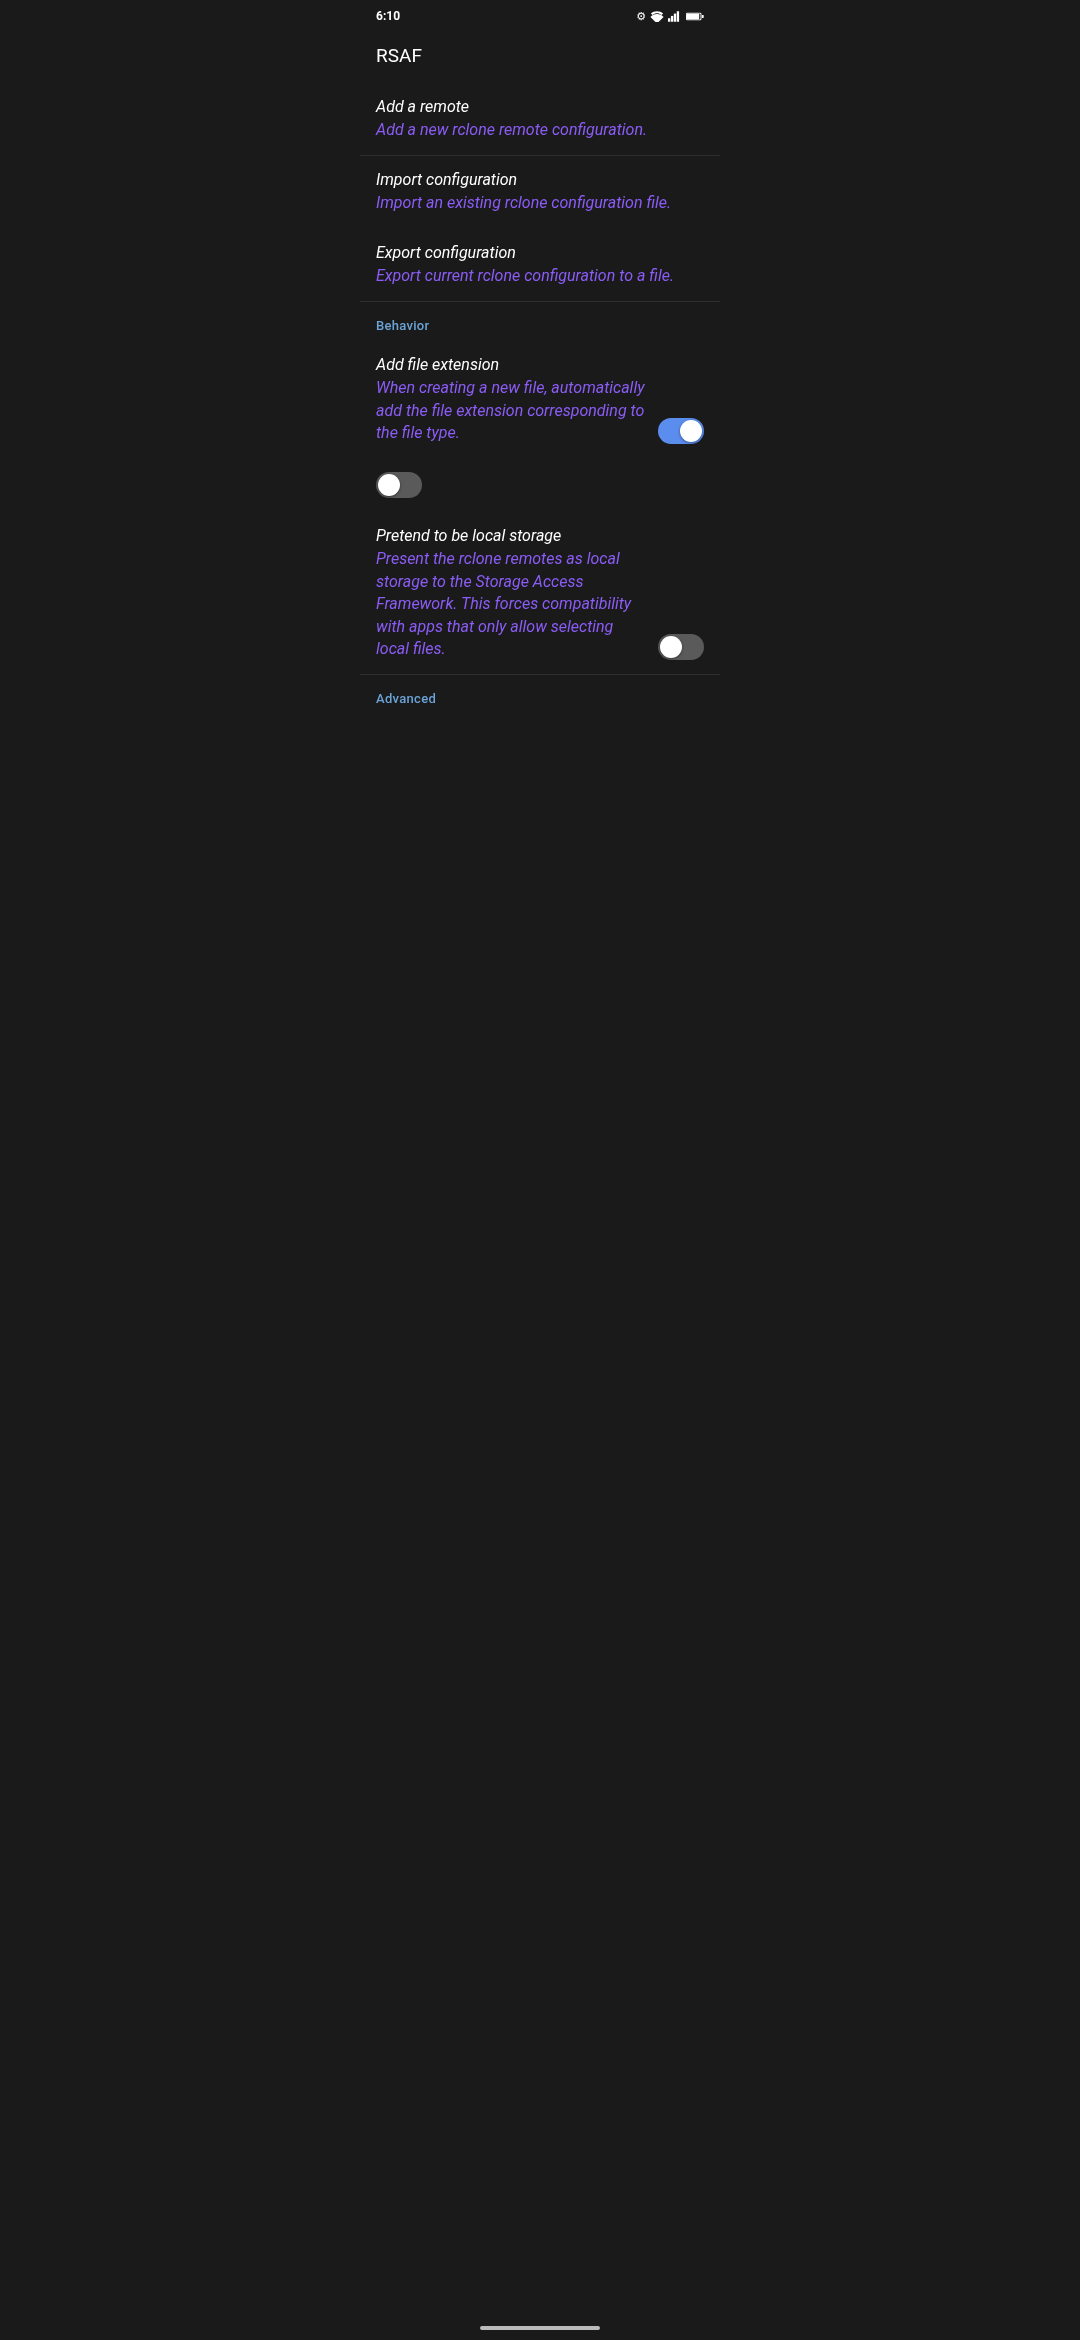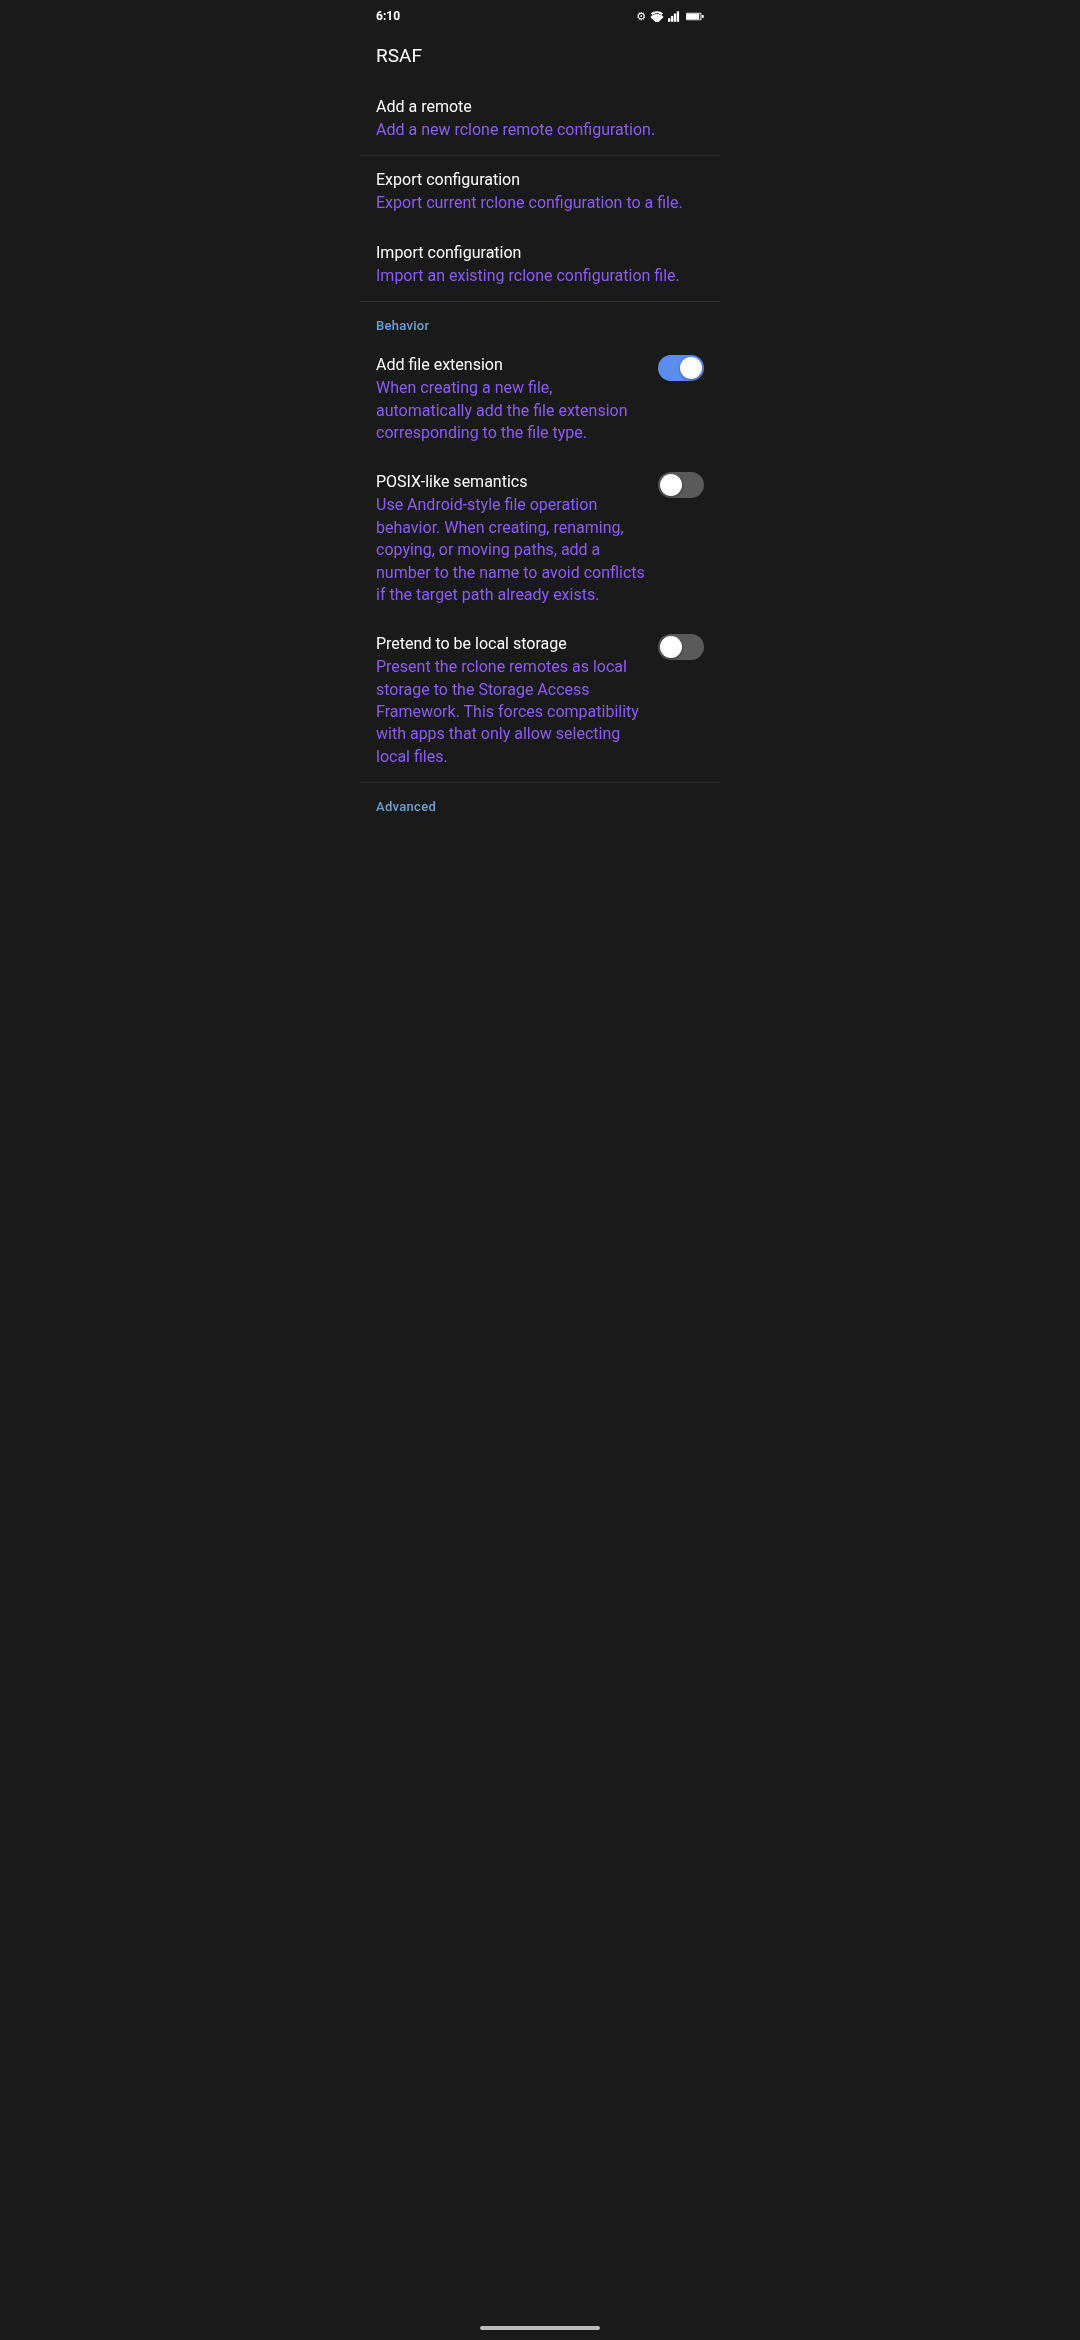--- a/index.html
+++ b/index.html
@@ -53,23 +53,24 @@
       font-weight: 500;
       color: #6ba3d6;
       padding: 16px 16px 8px;
       letter-spacing: 0.3px;
     }
 
     .list-item {
       padding: 14px 16px;
       display: flex;
       flex-direction: row;
-      align-items: flex-start;
+      align-items: flex-end;
       justify-content: space-between;
       cursor: pointer;
+      font-style: italic;
     }
 
     .list-item-text {
       flex: 1;
       padding-right: 12px;
     }
 
     .list-item-title {
       font-size: 16px;
       font-weight: 400;
@@ -192,52 +193,48 @@
       <div class="list-item-title">Add a remote</div>
       <div class="list-item-subtitle">Add a new rclone remote configuration.</div>
     </div>
   </div>
   <div class="divider"></div>
 </div>
 
 <div>
   <div class="list-item">
     <div class="list-item-text">
+      <div class="list-item-title">Import configuration</div>
+      <div class="list-item-subtitle">Import an existing rclone configuration file.</div>
+    </div>
+  </div>
+  <div class="list-item">
+    <div class="list-item-text">
       <div class="list-item-title">Export configuration</div>
       <div class="list-item-subtitle">Export current rclone configuration to a file.</div>
-    </div>
-  </div>
-  <div class="list-item">
-    <div class="list-item-text">
-      <div class="list-item-title">Import configuration</div>
-      <div class="list-item-subtitle">Import an existing rclone configuration file.</div>
     </div>
   </div>
   <div class="divider"></div>
 </div>
 
 <div>
   <div class="section-header">Behavior</div>
 
   <div class="list-item">
     <div class="list-item-text">
       <div class="list-item-title">Add file extension</div>
       <div class="list-item-subtitle">When creating a new file, automatically add the file extension corresponding to the file type.</div>
     </div>
     <div class="toggle-container">
       <div class="toggle-track on"></div>
       <div class="toggle-thumb on"></div>
     </div>
   </div>
 
   <div class="list-item">
-    <div class="list-item-text">
-      <div class="list-item-title">POSIX-like semantics</div>
-      <div class="list-item-subtitle">Use Android-style file operation behavior. When creating, renaming, copying, or moving paths, add a number to the name to avoid conflicts if the target path already exists.</div>
-    </div>
     <div class="toggle-container">
       <div class="toggle-track off"></div>
       <div class="toggle-thumb off"></div>
     </div>
   </div>
 
   <div class="list-item">
     <div class="list-item-text">
       <div class="list-item-title">Pretend to be local storage</div>
       <div class="list-item-subtitle">Present the rclone remotes as local storage to the Storage Access Framework. This forces compatibility with apps that only allow selecting local files.</div>

